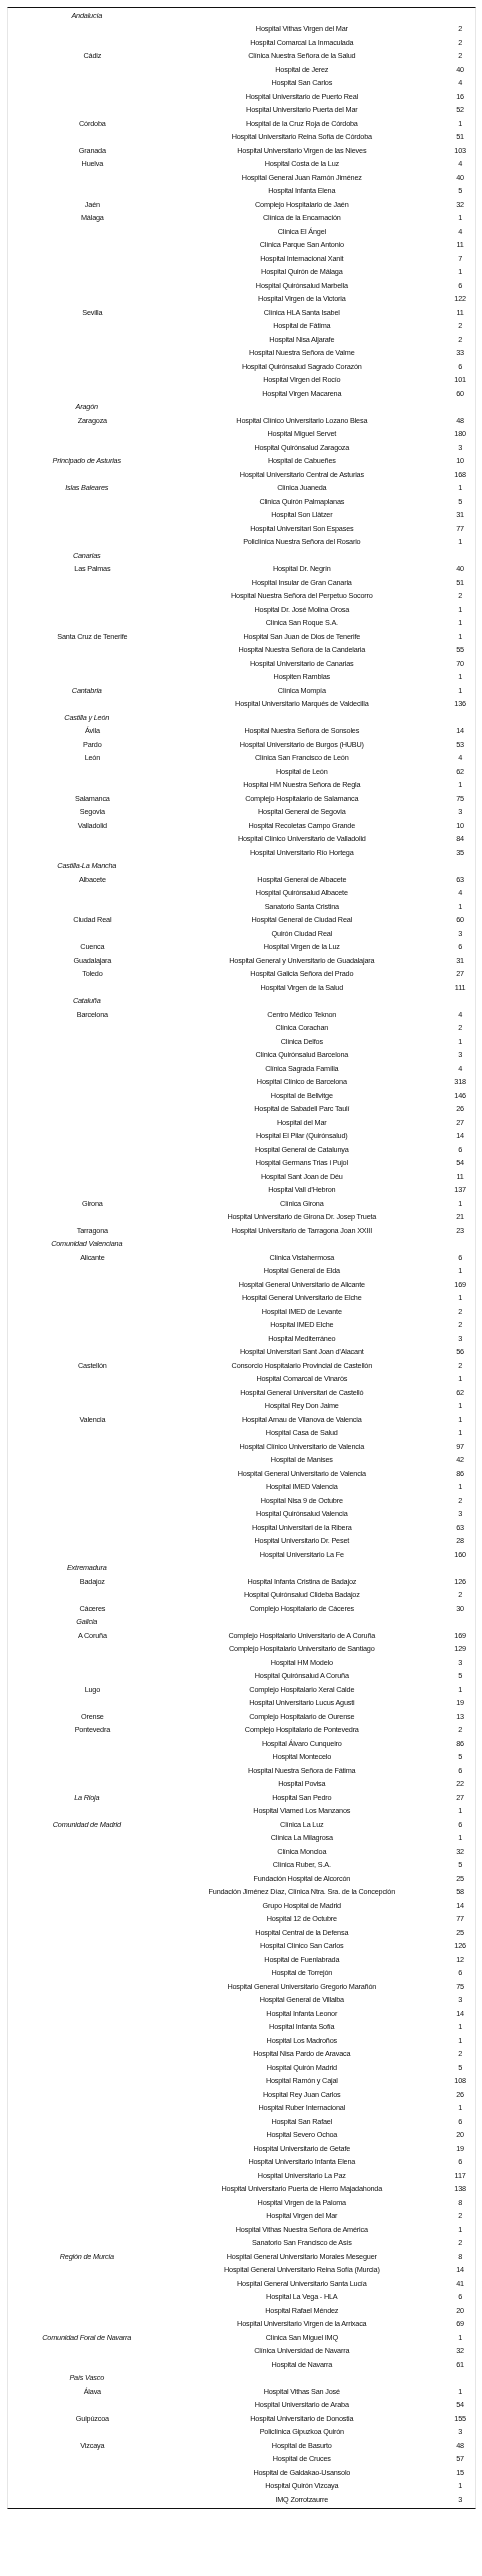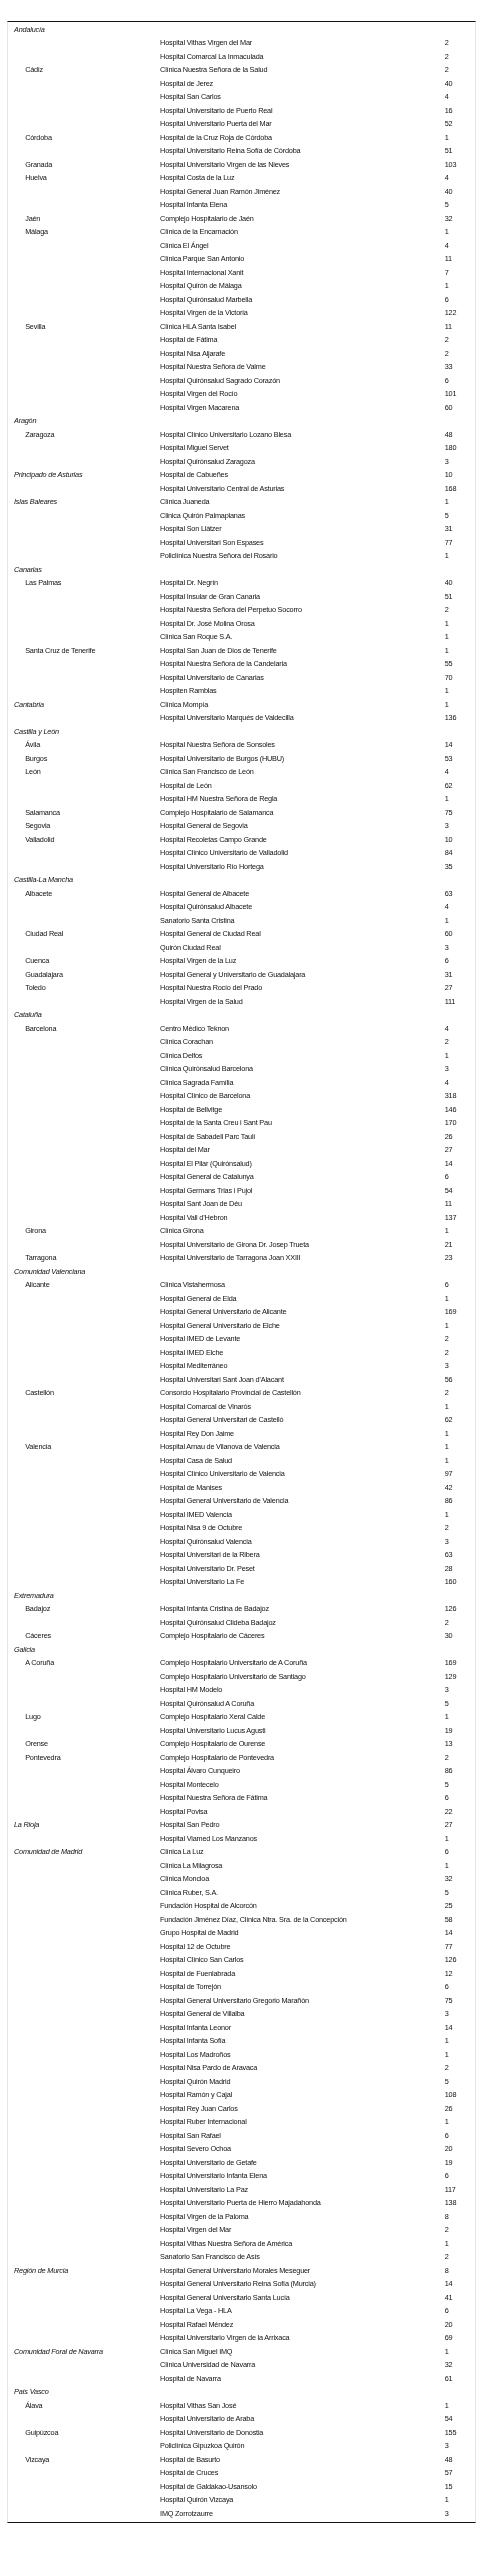--- a/index.html
+++ b/index.html
@@ -7,29 +7,30 @@
     width: 482px;
     height: 2576px;
     position: relative;
     font-family: "Liberation Sans", sans-serif;
     color: #111111;
     overflow: hidden;
   }
   .frame {
     position: absolute;
     left: 6.5px;
-    top: 21px;
+    top: 7px;
     width: 469px;
     border-top: 0.9px solid #111111;
     border-bottom: 0.9px solid #111111;
     border-left: 0.6px solid #e6e6e6;
     border-right: 0.6px solid #e6e6e6;
     box-sizing: border-box;
     padding-top: 0.6px;
     padding-bottom: 2.4px;
+    text-align: center;
   }
   table { border-collapse: collapse; width: 100%; table-layout: fixed; }
   col.c1 { width: 152px; }
   col.c2 { width: 284px; }
   col.c3 { width: 32px; }
   td {
     height: 13.5px;
     padding: 0;
     font-size: 7.3px;
     line-height: 13.5px;
@@ -318,21 +319,21 @@
           <td class="region">Castilla y León</td>
           <td class="hospital"></td>
           <td class="count"></td>
         </tr>
         <tr>
           <td class="province">Ávila</td>
           <td class="hospital">Hospital Nuestra Señora de Sonsoles</td>
           <td class="count">14</td>
         </tr>
         <tr>
-          <td class="province">Burgos</td>
+          <td class="province">Pardo</td>
           <td class="hospital">Hospital Universitario de Burgos (HUBU)</td>
           <td class="count">53</td>
         </tr>
         <tr>
           <td class="province">León</td>
           <td class="hospital">Clínica San Francisco de León</td>
           <td class="count">4</td>
         </tr>
         <tr>
           <td class="province"></td>
@@ -404,21 +405,21 @@
           <td class="hospital">Hospital Virgen de la Luz</td>
           <td class="count">6</td>
         </tr>
         <tr>
           <td class="province">Guadalajara</td>
           <td class="hospital">Hospital General y Universitario de Guadalajara</td>
           <td class="count">31</td>
         </tr>
         <tr>
           <td class="province">Toledo</td>
-          <td class="hospital">Hospital Nuestra Rocío del Prado</td>
+          <td class="hospital">Hospital Galicia Señora del Prado</td>
           <td class="count">27</td>
         </tr>
         <tr>
           <td class="province"></td>
           <td class="hospital">Hospital Virgen de la Salud</td>
           <td class="count">111</td>
         </tr>
         <tr>
           <td class="region">Cataluña</td>
           <td class="hospital"></td>
@@ -454,25 +455,20 @@
           <td class="hospital">Hospital Clínico de Barcelona</td>
           <td class="count">318</td>
         </tr>
         <tr>
           <td class="province"></td>
           <td class="hospital">Hospital de Bellvitge</td>
           <td class="count">146</td>
         </tr>
         <tr>
           <td class="province"></td>
-          <td class="hospital">Hospital de la Santa Creu i Sant Pau</td>
-          <td class="count">170</td>
-        </tr>
-        <tr>
-          <td class="province"></td>
           <td class="hospital">Hospital de Sabadell Parc Taulí</td>
           <td class="count">26</td>
         </tr>
         <tr>
           <td class="province"></td>
           <td class="hospital">Hospital del Mar</td>
           <td class="count">27</td>
         </tr>
         <tr>
           <td class="province"></td>
@@ -761,20 +757,25 @@
         </tr>
         <tr>
           <td class="region"></td>
           <td class="hospital">Grupo Hospital de Madrid</td>
           <td class="count">14</td>
         </tr>
         <tr>
           <td class="region"></td>
           <td class="hospital">Hospital 12 de Octubre</td>
           <td class="count">77</td>
+        </tr>
+        <tr>
+          <td class="region"></td>
+          <td class="hospital">Hospital Central de la Defensa</td>
+          <td class="count">25</td>
         </tr>
         <tr>
           <td class="region"></td>
           <td class="hospital">Hospital Clínico San Carlos</td>
           <td class="count">126</td>
         </tr>
         <tr>
           <td class="region"></td>
           <td class="hospital">Hospital de Fuenlabrada</td>
           <td class="count">12</td>

